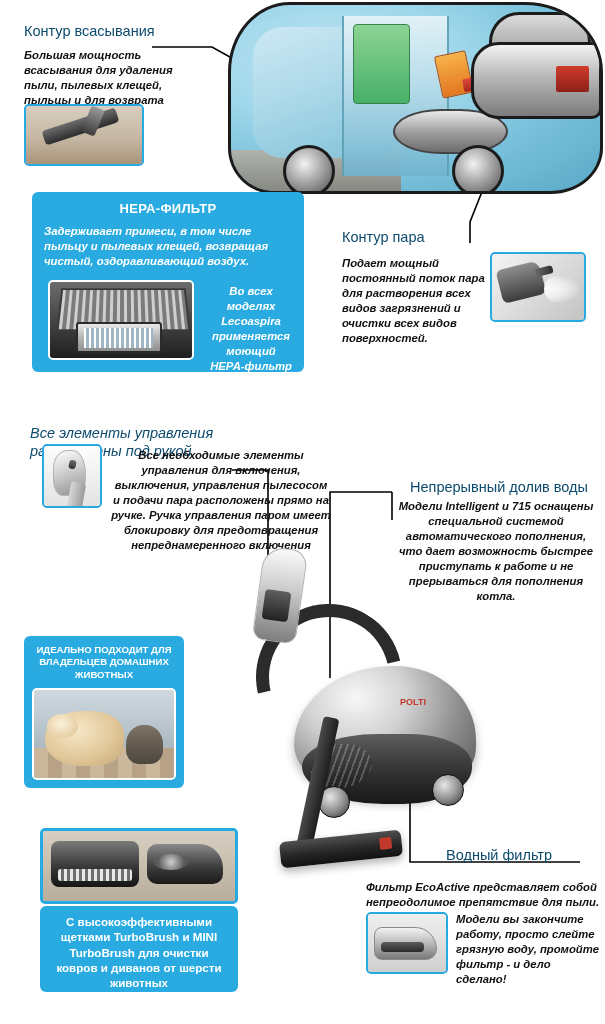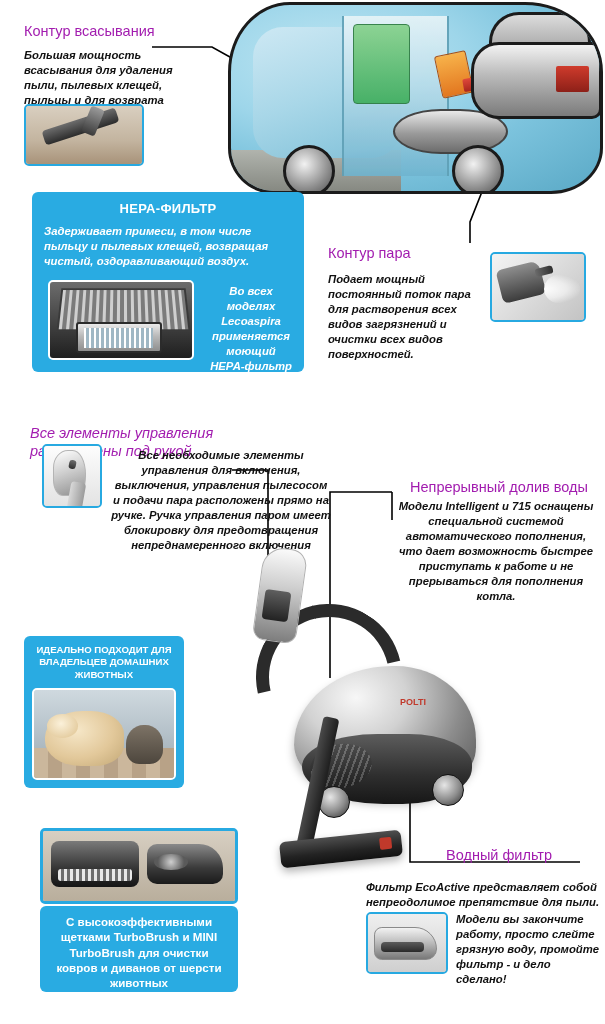--- a/index.html
+++ b/index.html
@@ -15,21 +15,21 @@
     width: 605px;
     height: 1024px;
     overflow: hidden;
     background: #ffffff;
   }
   .abs { position: absolute; }
 
   
   .heading {
     font-size: 14.5px;
-    color: #a21caf;
+    color: #0c4a6e;
     line-height: 1.25;
     font-family: "Liberation Sans", sans-serif;
   }
   .note {
     font-size: 11.3px;
     font-style: italic;
     font-weight: bold;
     color: #111;
     line-height: 1.33;
     font-family: "Liberation Sans", sans-serif;
@@ -419,21 +419,21 @@
     <div class="note" style="color:#fff; margin:8px 12px 0 12px;">Задерживает примеси, в том числе пыльцу и пылевых клещей, возвращая чистый, оздоравливающий воздух.</div>
     <div class="frame" style="position:absolute; left:16px; top:88px; width:146px; height:80px; border-color:#ffffff;">
       <div class="ph-hepa">
           <div class="grid"></div>
           <div class="cart"></div>
         </div>
     </div>
     <div class="note" style="position:absolute; left:176px; top:92px; width:86px; color:#fff; text-align:center;">Во всех моделях Lecoaspira применяется моющий НЕРА-фильтр</div>
   </div>
 
-  <div class="abs" style="left:328px; top:228px; width:200px;margin-top:16px;">
+  <div class="abs" style="left:342px; top:228px; width:200px;">
     <div class="heading">Контур пара</div>
     <div class="note" style="margin-top:10px; width:156px;">Подает мощный постоянный поток пара для растворения всех видов загрязнений и очистки всех видов поверхностей.</div>
   </div>
   <div class="abs frame" style="left:490px; top:252px; width:96px; height:70px;">
     <div class="ph-steam">
         <div class="gun"></div>
         <div class="jet"></div>
       </div>
   </div>
 

